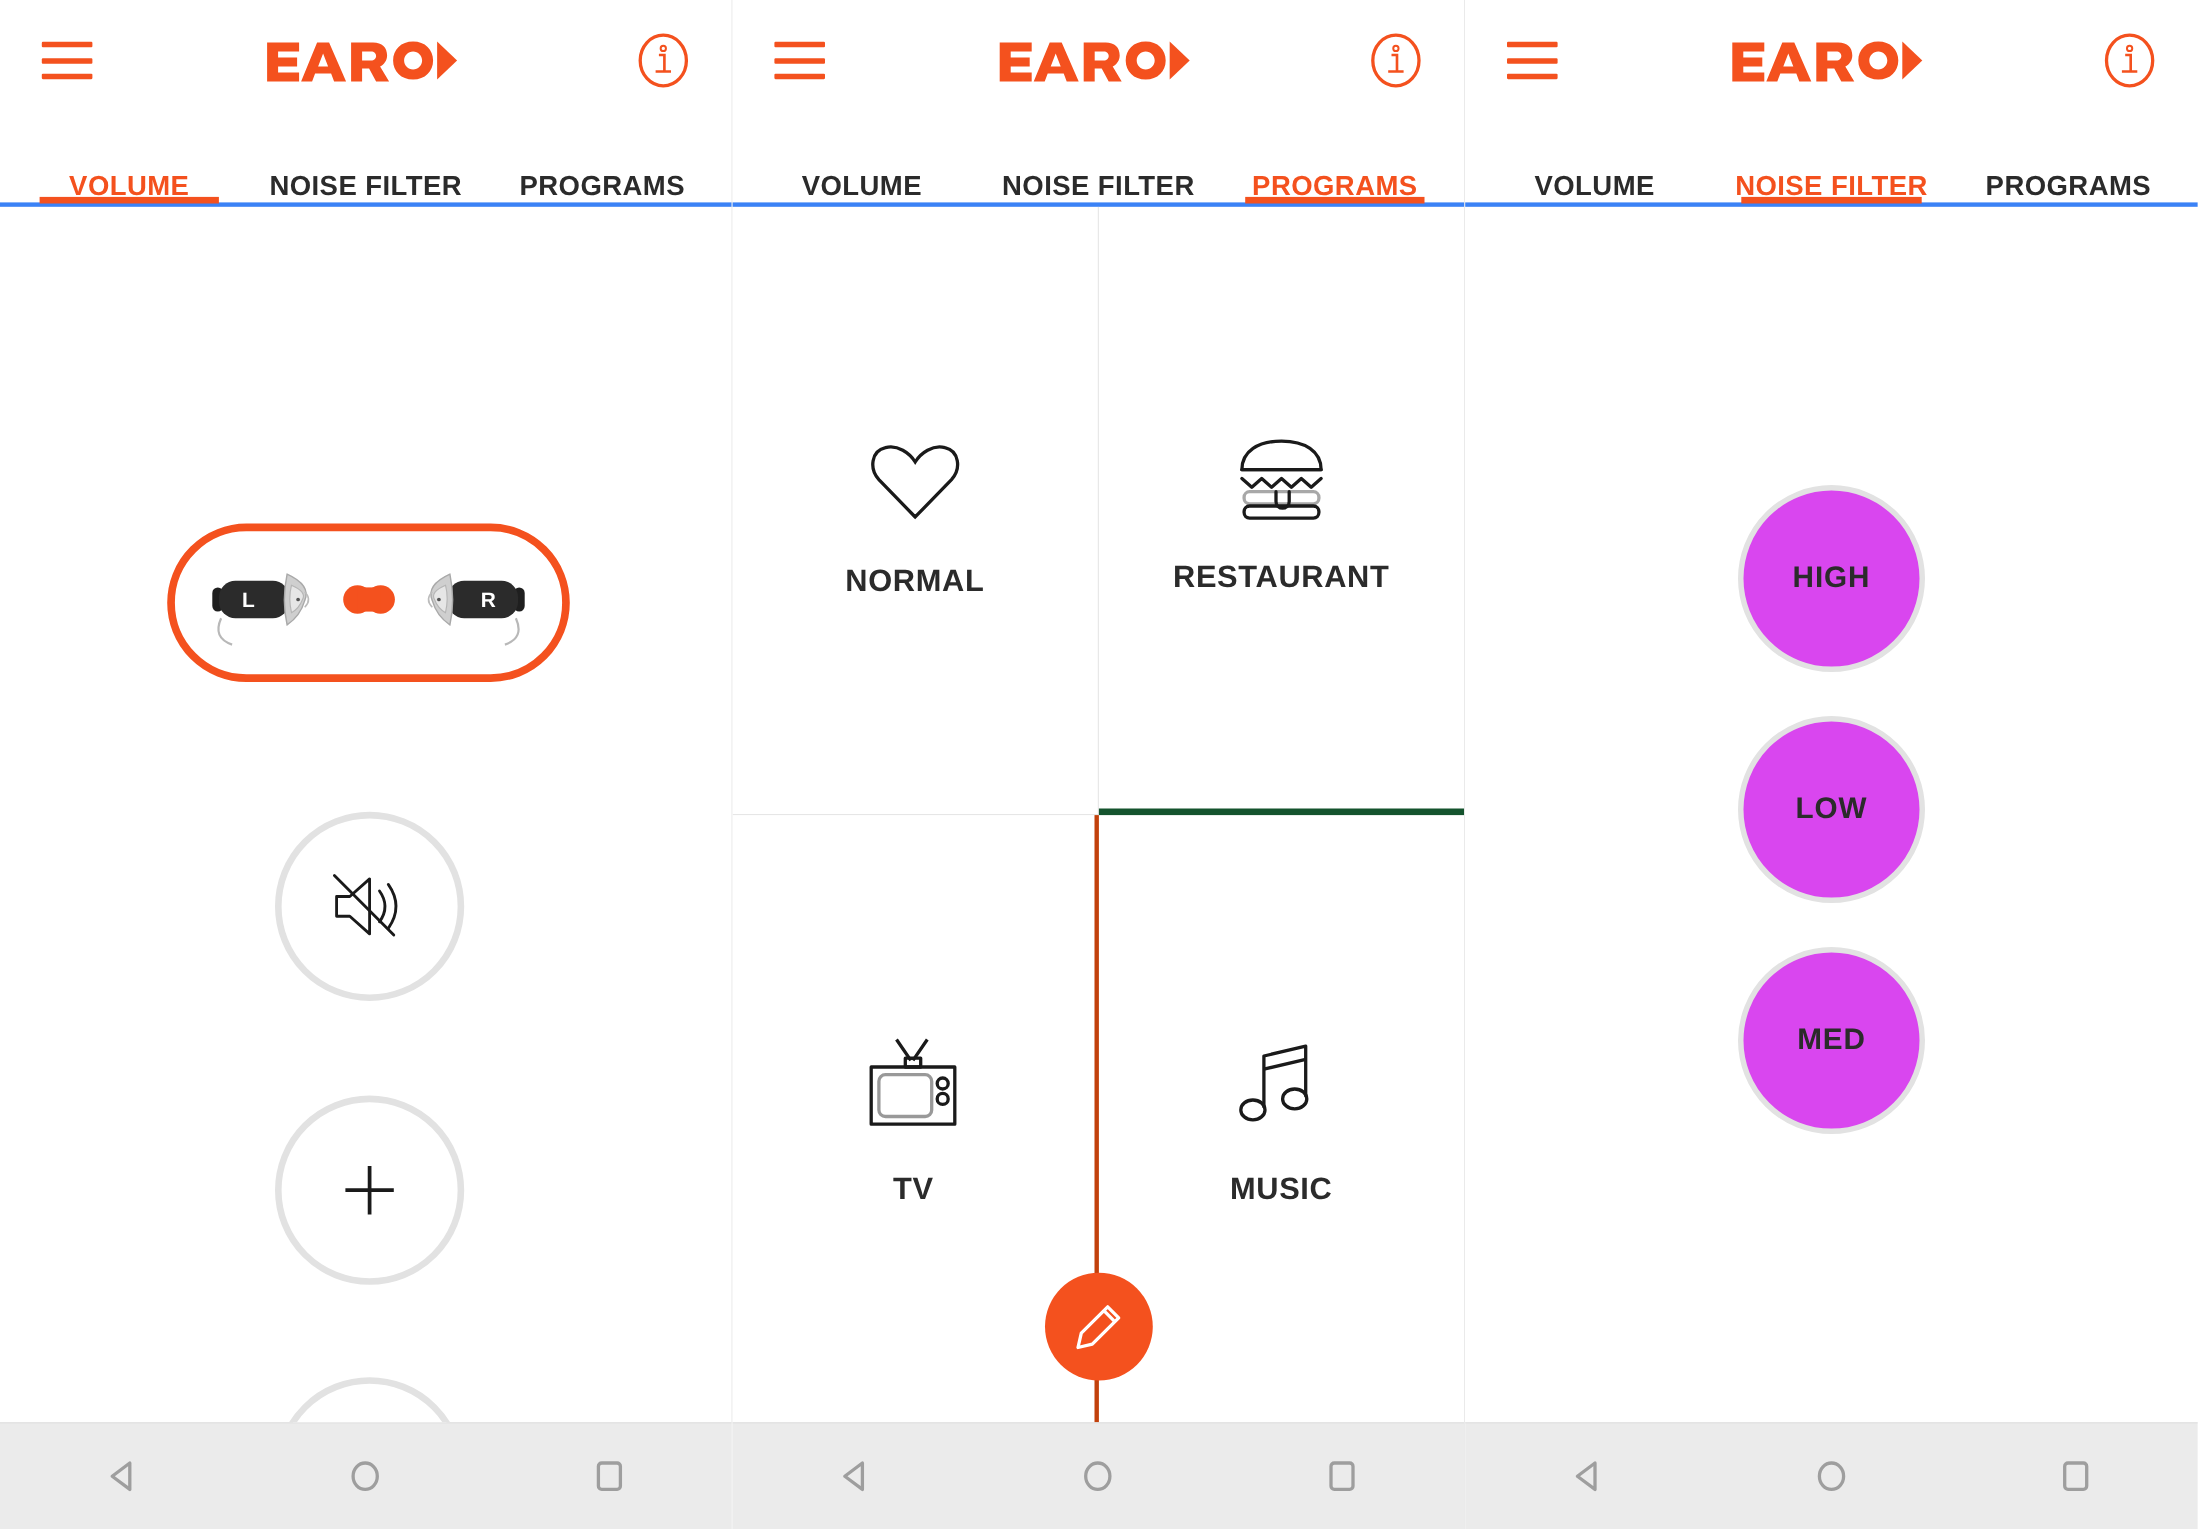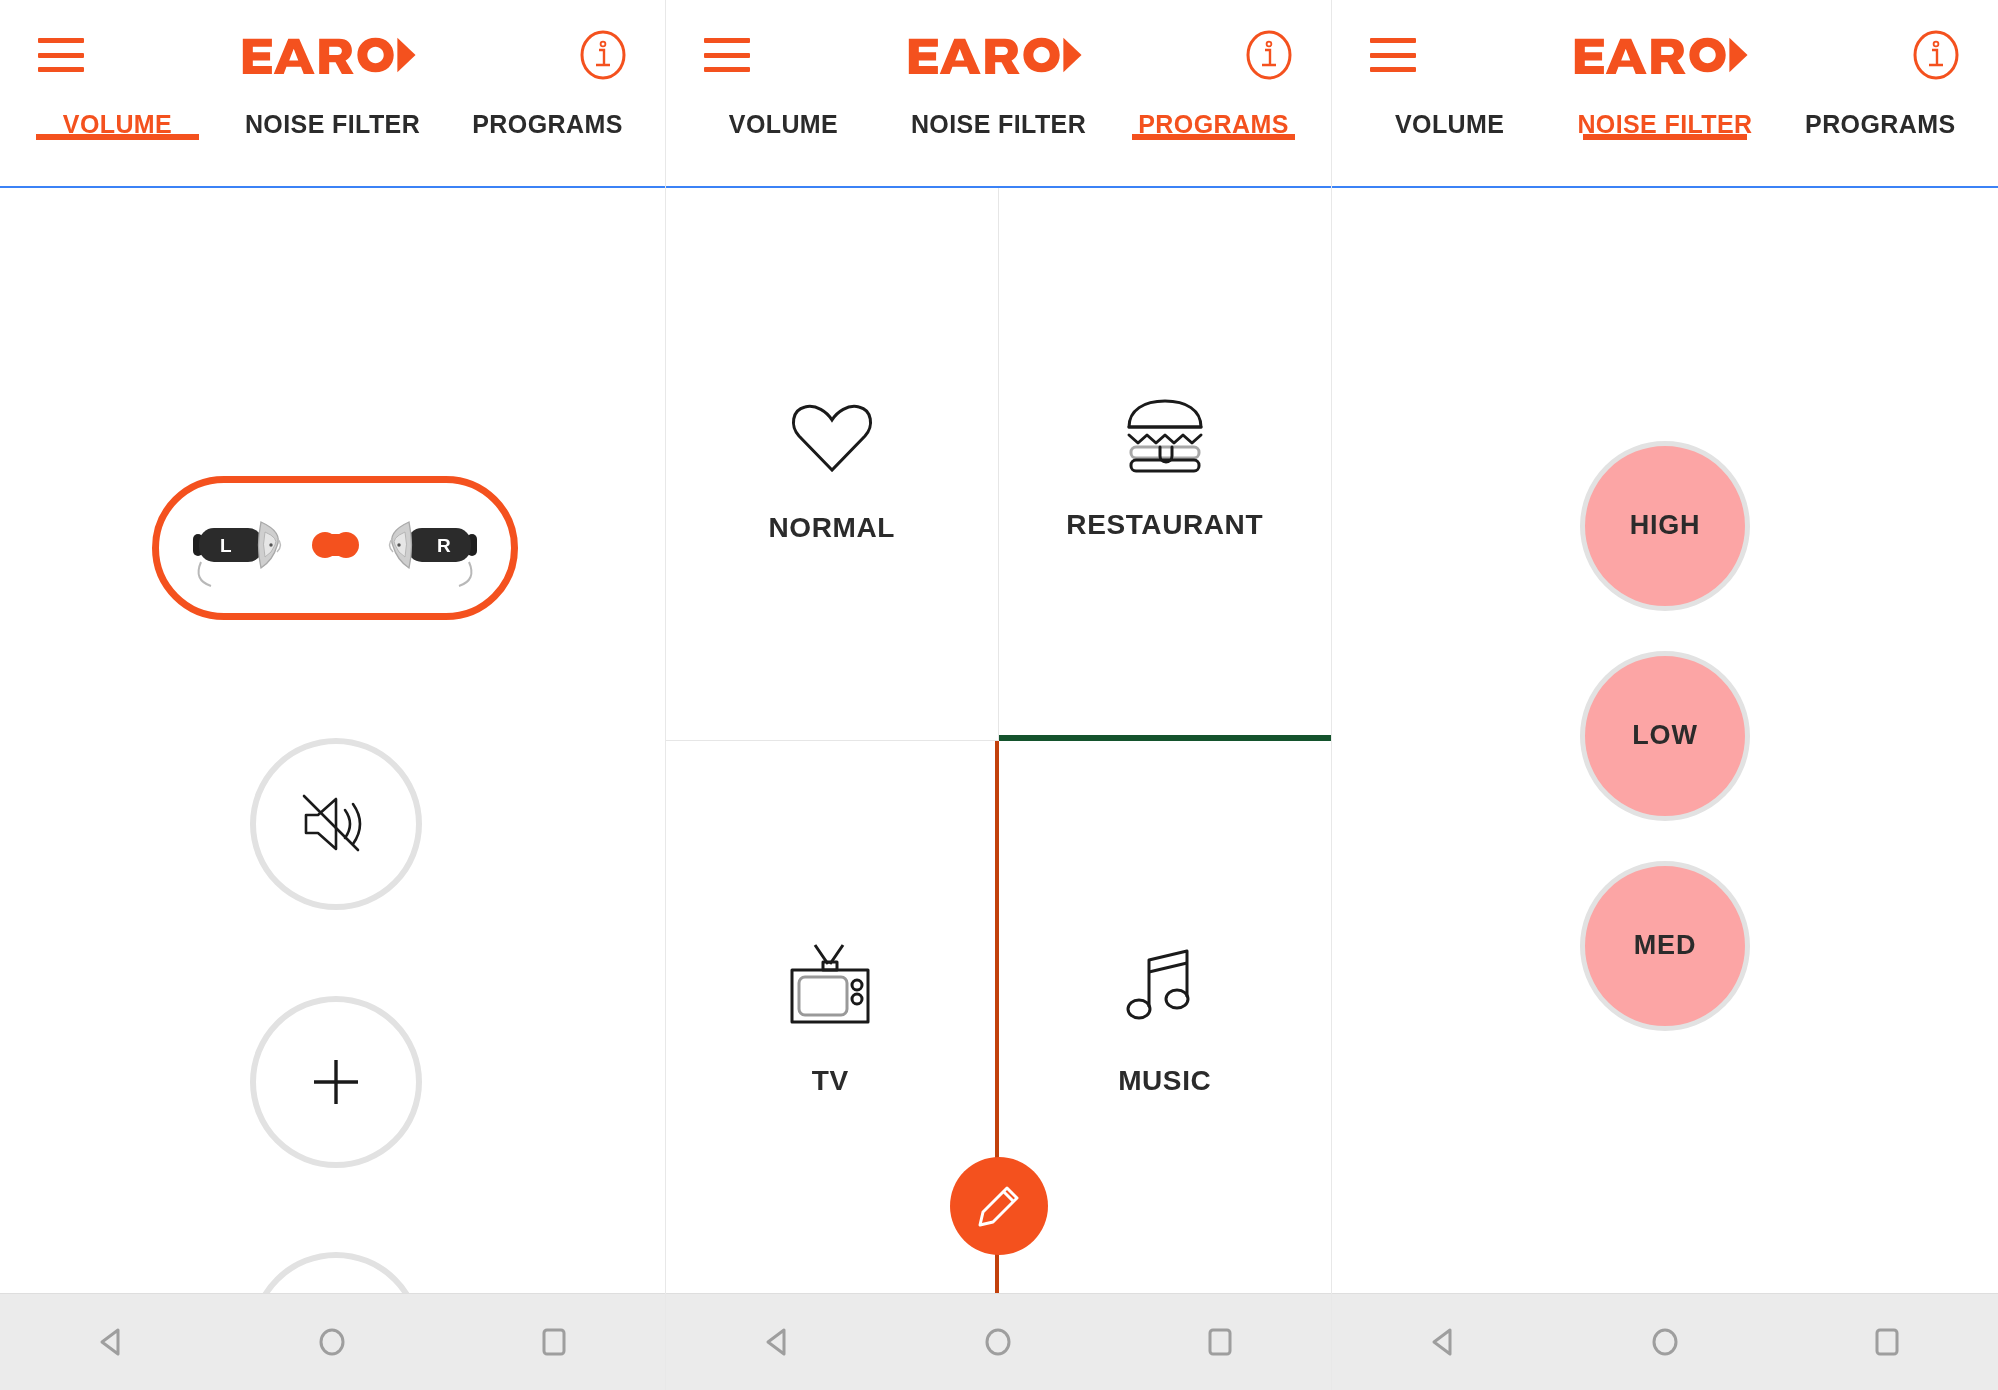--- a/index.html
+++ b/index.html
@@ -31,22 +31,22 @@
 
   .logo { display: flex; align-items: center; height: 42px; }
   .logo svg { height: 40px; display:block; }
 
   .info-icon { width: 48px; height: 52px; display:flex; align-items:center; justify-content:center; }
   .info-icon svg { width: 48px; height: 52px; display:block; }
 
   
   .tabs {
     height: 78px;
-    display: flex; align-items: flex-start;
-    border-bottom: 2px solid #3b82f6;
+    display: flex; align-items: flex-end;
+    border-bottom: 4px solid #3b82f6;
     flex-shrink: 0;
     padding: 0 10px;
   }
   .tab {
     flex: 1;
     display: flex; align-items: center; justify-content: center;
     position: relative;
     font-size: 25px; font-weight: bold; letter-spacing: .4px;
     color: #2b2b2b;
     cursor: pointer;
@@ -119,21 +119,21 @@
   
   .nf-wrap {
     position: absolute; inset: 0;
     display: flex; flex-direction: column;
     align-items: center; justify-content: center;
     gap: 40px;
     padding: 20px 0 30px;
   }
   .nf-btn {
     width: 170px; height: 170px; border-radius: 50%;
-    border: 5px solid #e2e2e2; background: #fca5a5;
+    border: 5px solid #e2e2e2; background: #d946ef;
     display: flex; align-items: center; justify-content: center;
     font-size: 27px; font-weight: bold; color: #2b2b2b; letter-spacing: .8px;
     cursor: pointer;
   }
 
   
   .navbar {
     height: 97px; background: #ebebeb;
     display: flex; align-items: center; justify-content: space-around;
     flex-shrink: 0;

